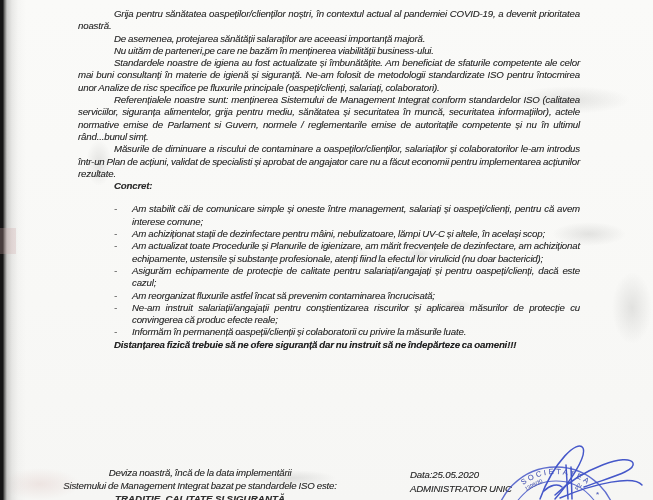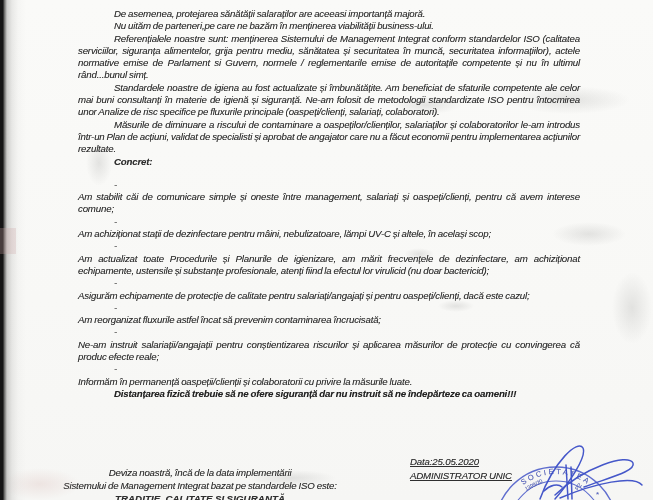--- a/index.html
+++ b/index.html
@@ -18,31 +18,31 @@
     position:absolute;left:0;top:0;bottom:0;width:26px;z-index:5;
     background:linear-gradient(90deg,#151515 0px,#151515 3px,#5d5d5b 4px,rgba(150,150,148,0.45) 7px,rgba(185,185,183,0.28) 12px,rgba(210,210,208,0.12) 18px,rgba(220,220,218,0) 26px);
   }
   .pink-smudge-a{position:absolute;left:0;top:228px;width:16px;height:26px;background:rgba(205,165,165,0.28);z-index:6;}
   .pink-smudge-b{position:absolute;left:0;top:468px;width:80px;height:32px;background:radial-gradient(closest-side,rgba(216,186,182,0.30),rgba(216,186,182,0));z-index:4;}
   .n{position:absolute;border-radius:50%;background:radial-gradient(closest-side,rgba(110,110,108,0.16),rgba(110,110,108,0));z-index:1;}
   .body-text{position:absolute;left:78px;top:8px;width:502px;z-index:2;}
   .body-text p{margin:0;text-align:justify;text-indent:36px;}
   .concret{margin-top:12px;font-weight:bold;text-indent:0;}
   .bullets{margin-top:11px;}
-  .bullet{display:flex;text-align:justify;flex-direction:column;}
+  .bullet{display:flex;text-align:justify;}
   .bullet .dash{flex:none;width:18px;margin-left:36px;}
   .bullet .dash::before{content:"-";}
   .bullet .bt{flex:1;}
   .emphasis{margin-top:13px;text-align:center;text-indent:0;font-weight:bold;color:#222;}
   .footer-left{
     position:absolute;left:48px;top:467px;width:304px;z-index:2;
     text-align:center;line-height:12.8px;
   }
   .footer-left .motto{font-weight:bold;letter-spacing:0.1px;}
-  .footer-right{position:absolute;left:410px;top:455px;z-index:2;line-height:13.8px;text-decoration:underline;}
+  .footer-right{position:absolute;left:410px;top:468px;z-index:2;line-height:13.8px;}
   .stampsig{position:absolute;left:420px;top:425px;z-index:7;}
   .stamp-text{font-family:"Liberation Sans",sans-serif;font-style:normal;}
 </style>
 </head>
 <body>
 
 <div class="page">
 
   <div class="scan-edge"></div>
   <div class="pink-smudge-a"></div>
@@ -50,24 +50,25 @@
   <div class="n" style="left:510px;top:86px;width:120px;height:28px;"></div>
   <div class="n" style="left:392px;top:96px;width:70px;height:18px;"></div>
   <div class="n" style="left:86px;top:140px;width:26px;height:46px;"></div>
   <div class="n" style="left:552px;top:222px;width:74px;height:24px;"></div>
   <div class="n" style="left:612px;top:272px;width:40px;height:72px;"></div>
   <div class="n" style="left:404px;top:248px;width:30px;height:12px;"></div>
   <div class="n" style="left:438px;top:300px;width:36px;height:12px;"></div>
   <div class="n" style="left:246px;top:470px;width:90px;height:16px;"></div>
 
   <div class="body-text">
+    <p>Grija pentru sănătatea oaspeților/clienților noștri, în contextul actual al pandemiei COVID-19, a devenit prioritatea noastră.</p>
     <p>De asemenea, protejarea sănătății salaraților are aceeasi importanță majoră.</p>
     <p>Nu uităm de parteneri,pe care ne bazăm în menținerea viabilității business-ului.</p>
+    <p>Standardele noastre de igiena au fost actualizate și îmbunătățite. Am beneficiat de sfaturile competente ale celor mai buni consultanți în materie de igienă și siguranță. Ne-am folosit de metodologii standardizate ISO pentru întocmirea unor Analize de risc specifice pe fluxurile principale (oaspeți/clienți, salariați, colaboratori).</p>
     <p>Referențialele noastre sunt: menținerea Sistemului de Management Integrat conform standardelor ISO (calitatea serviciilor, siguranța alimentelor, grija pentru mediu, sănătatea și securitatea în muncă, securitatea informațiilor), actele normative emise de Parlament si Guvern, normele / reglementarile emise de autoritațile competente și nu în ultimul rând...bunul simț.</p>
-    <p>Standardele noastre de igiena au fost actualizate și îmbunătățite. Am beneficiat de sfaturile competente ale celor mai buni consultanți în materie de igienă și siguranță. Ne-am folosit de metodologii standardizate ISO pentru întocmirea unor Analize de risc specifice pe fluxurile principale (oaspeți/clienți, salariați, colaboratori).</p>
     <p>Măsurile de diminuare a riscului de contaminare a oaspeților/clienților, salariaților și colaboratorilor le-am introdus într-un Plan de acțiuni, validat de specialisti și aprobat de angajator care nu a făcut economii pentru implementarea acțiunilor rezultate.</p>
 
     <p class="concret">Concret:</p>
 
     <div class="bullets">
       <div class="bullet">
           <span class="dash"></span>
           <span class="bt">Am stabilit căi de comunicare simple și oneste între management, salariați și oaspeți/clienți, pentru că avem interese comune;</span>
         </div>
       <div class="bullet">

